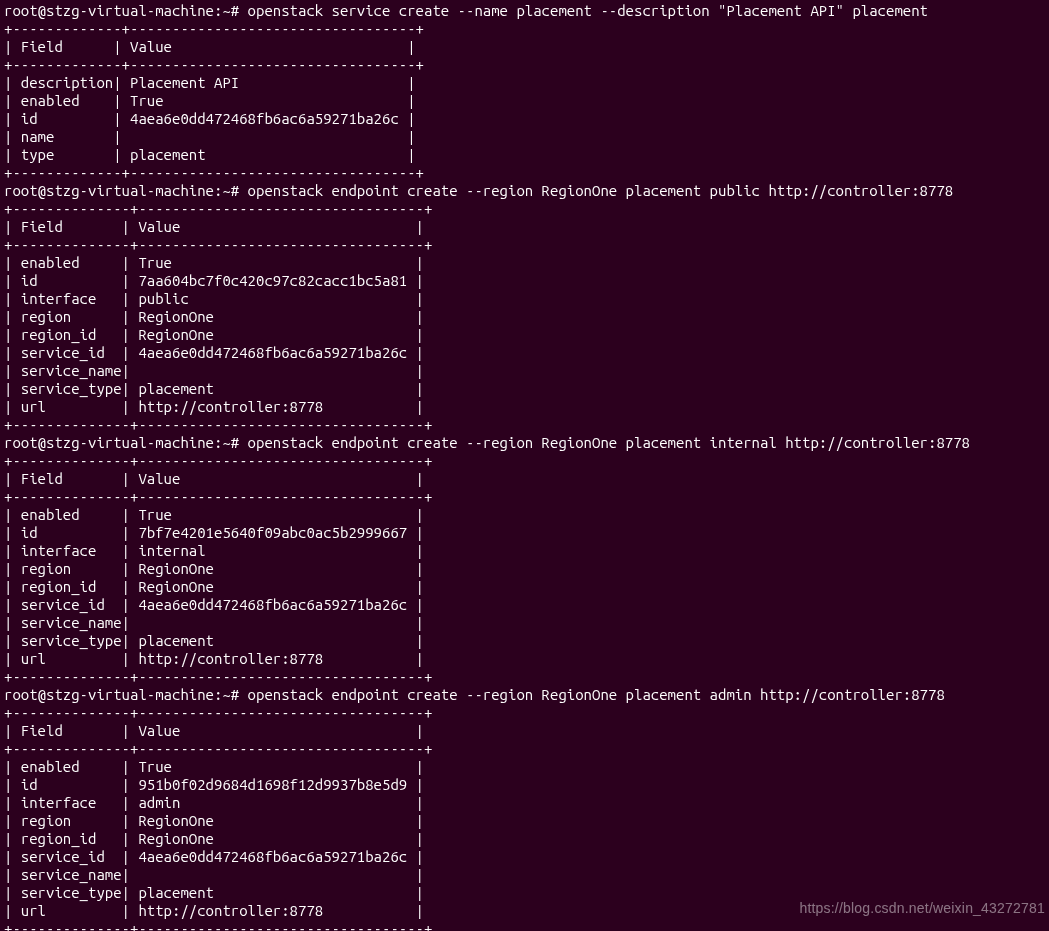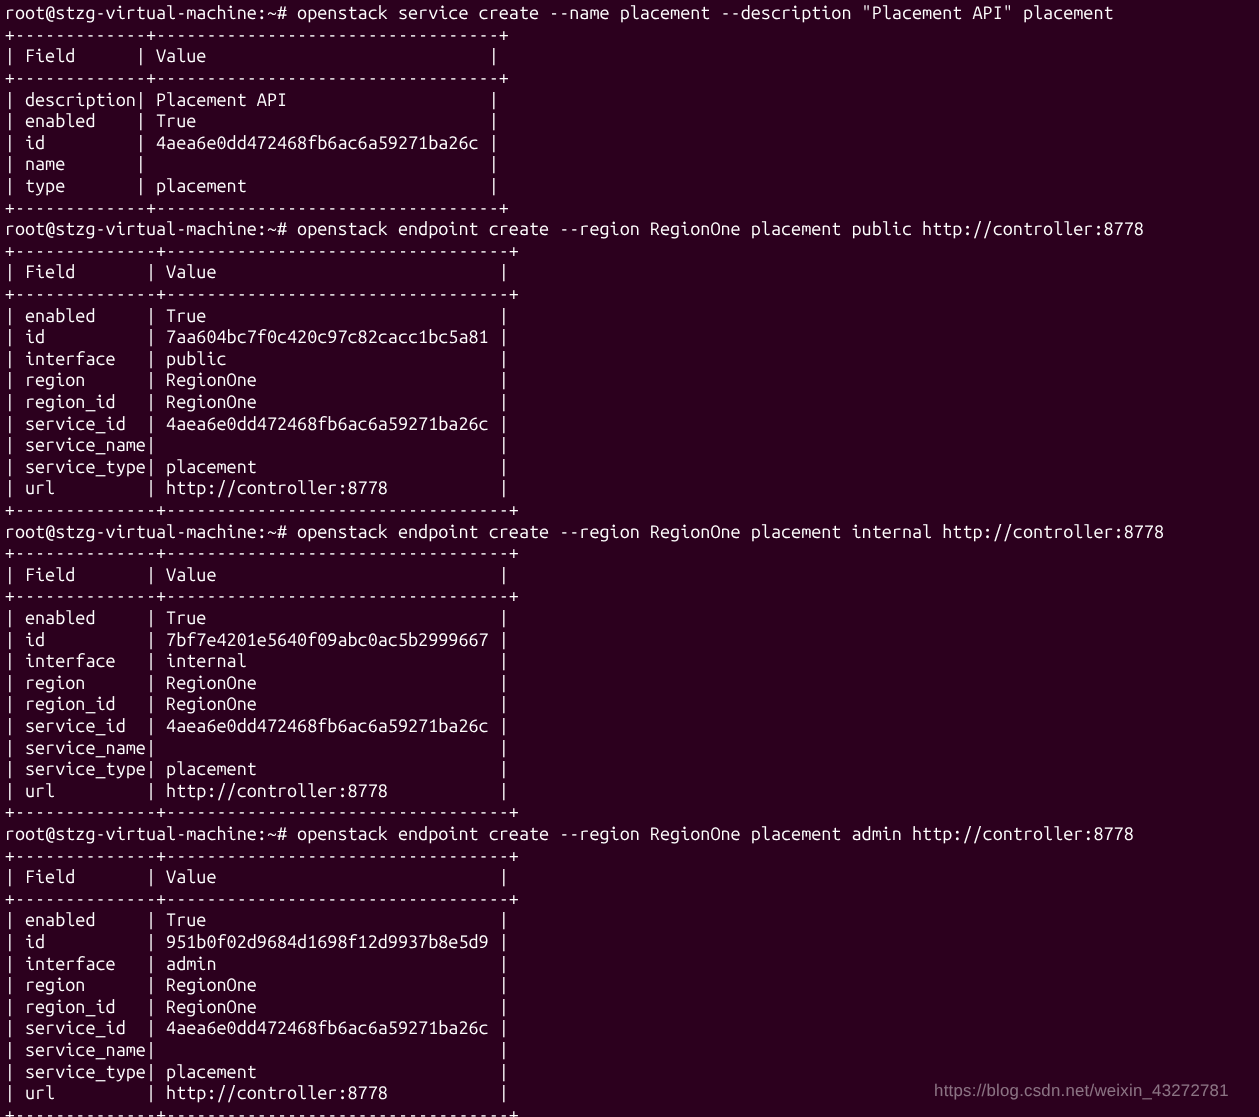--- a/index.html
+++ b/index.html
@@ -13,21 +13,21 @@
     font-size: 15px;
     line-height: 18px;
     overflow: hidden;
   }
   .terminal {
     padding: 2px 4px 4px 4px;
     white-space: pre;
   }
   .watermark {
     position: absolute;
-    right: 25px;
+    right: 4px;
     bottom: 14px;
     color: rgba(255,255,255,0.45);
     font-family: Arial, sans-serif;
     font-size: 14px;
     letter-spacing: 0.2px;
   }
 </style>
 </head>
 <body>
 

